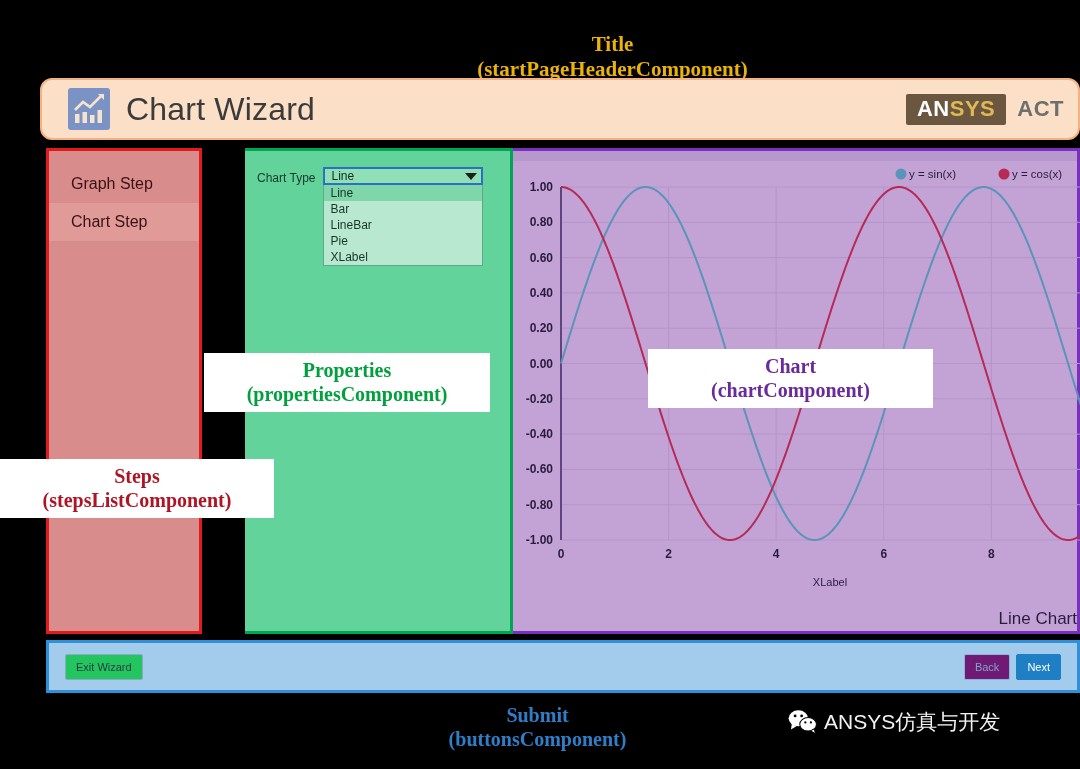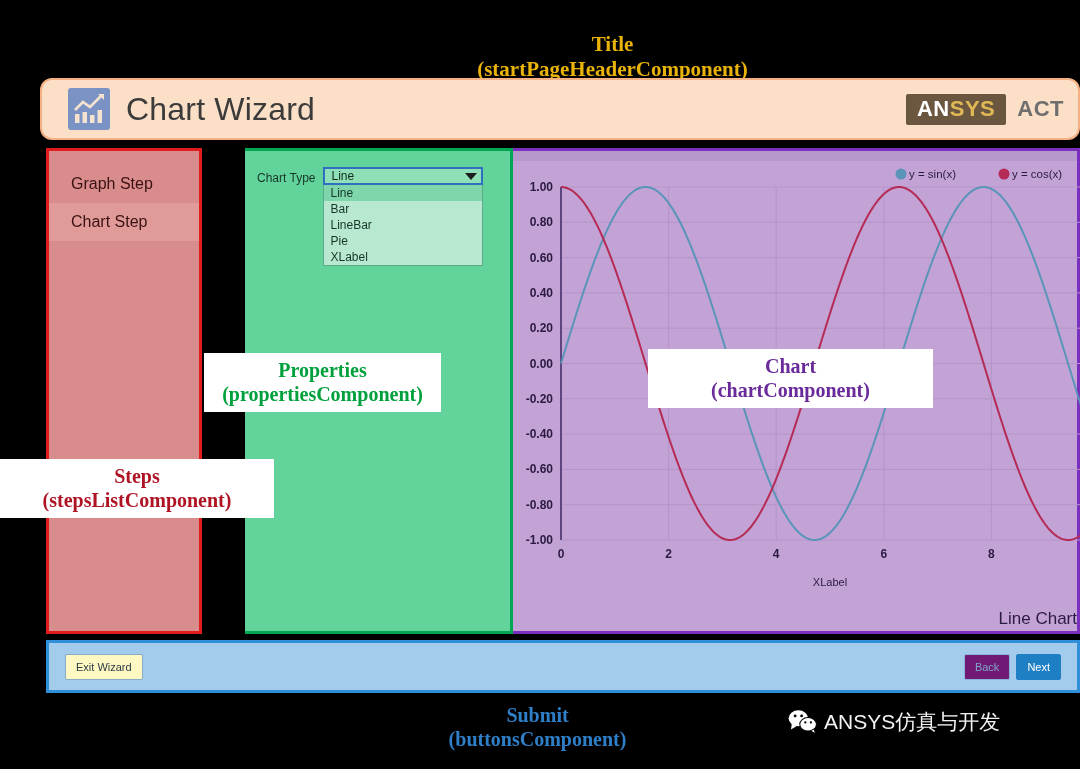--- a/index.html
+++ b/index.html
@@ -34,21 +34,21 @@
     background: #ffffff;
     padding: 6px 10px;
     box-sizing: border-box;
   }
   .anno-steps {
     top: 459px; left: 0px; width: 274px;
     color: #b01424;
     font-size: 20px;
   }
   .anno-props {
-    top: 353px; left: 204px; width: 237px;
+    top: 353px; left: 204px; width: 286px;
     color: #00a03c;
     font-size: 20px;
   }
   .anno-chart {
     top: 349px; left: 648px; width: 285px;
     color: #6a2a9a;
     font-size: 20px;
   }
   .anno-submit {
     top: 704px; left: 390px; width: 295px;
@@ -229,21 +229,21 @@
     padding: 0 16px;
   }
   .btn {
     font-family: "Liberation Sans", sans-serif;
     font-size: 11px;
     padding: 6px 10px;
     border-radius: 2px;
     box-sizing: border-box;
   }
   .btn-exit {
-    background: #fef9c3;
+    background: #22c55e;
     border: 1px solid #8aabc7;
     color: #2b3b48;
   }
   .footer-spacer { flex: 1 1 auto; }
   .btn-back {
     background: #701a75;
     border: 1px solid #8ab4da;
     color: #7fa6c9;
     margin-right: 6px;
   }

